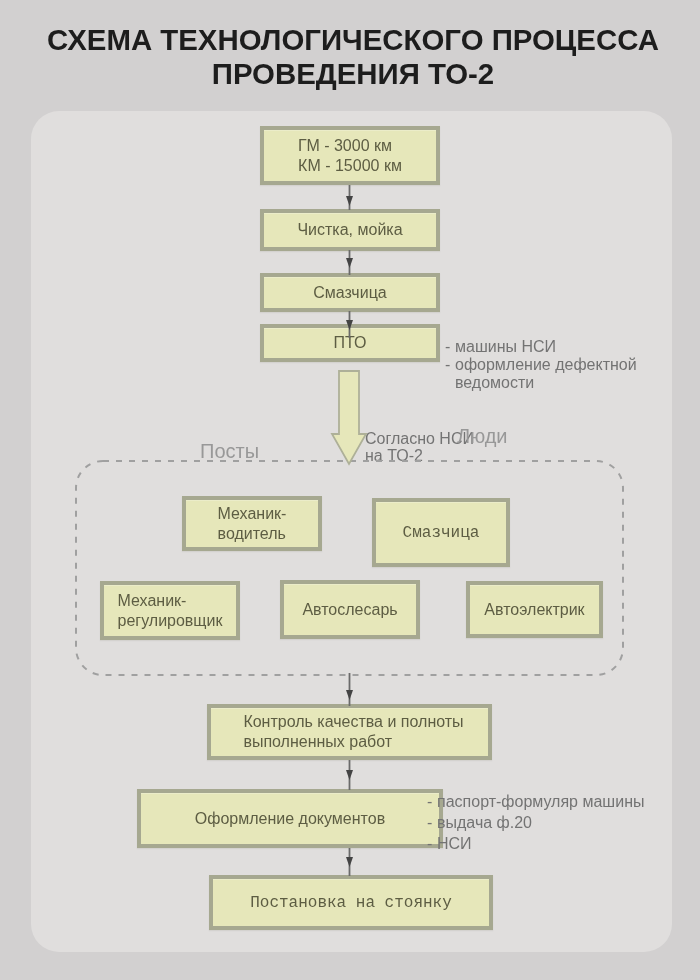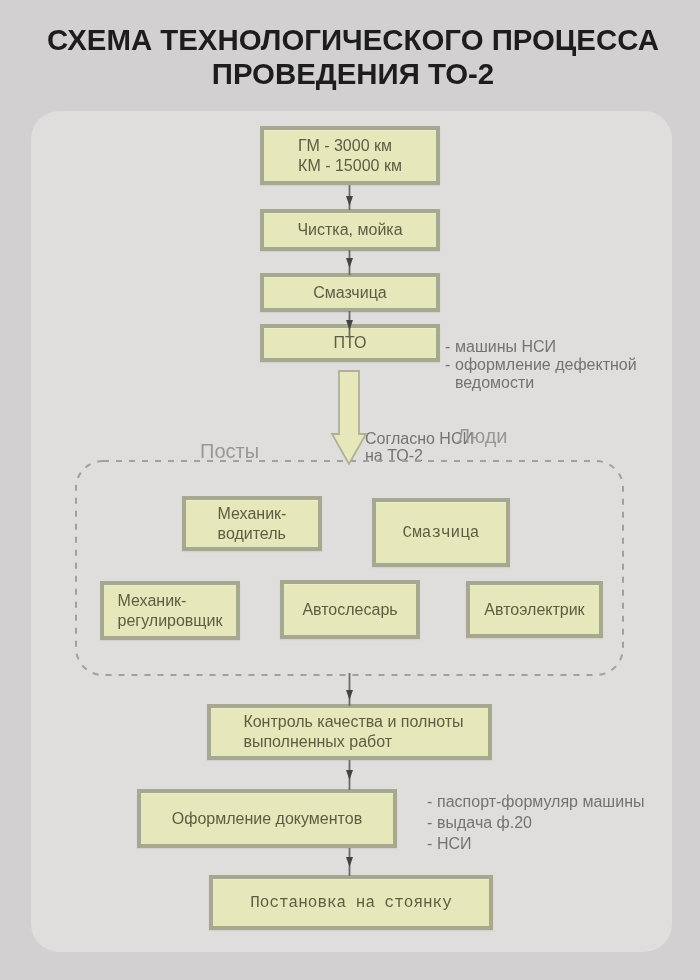--- a/index.html
+++ b/index.html
@@ -61,21 +61,21 @@
       <span>Автослесарь</span>
     </div>
   <div class="box" style="left:466px;top:581px;width:137px;height:57px;">
       <span>Автоэлектрик</span>
     </div>
 
   <div class="box" style="left:207px;top:704px;width:285px;height:56px;padding-left:8px;">
       <span style="white-space:pre-line">Контроль качества и полноты
 выполненных работ</span>
     </div>
-  <div class="box" style="left:137px;top:789px;width:260px;height:59px;">
+  <div class="box" style="left:137px;top:789px;width:306px;height:59px;">
       <span>Оформление документов</span>
     </div>
   <div class="box" style="left:209px;top:875px;width:284px;height:55px;font-family:Liberation Mono, monospace;">
       <span>Постановка на стоянку</span>
     </div>
 
   <div class="note notelist" style="left:445px;top:338px;">
     <div class="nrow"><span class="ndash">-</span><span>машины НСИ</span></div>
     <div class="nrow"><span class="ndash">-</span><span>оформление дефектной ведомости</span></div>
   </div>

